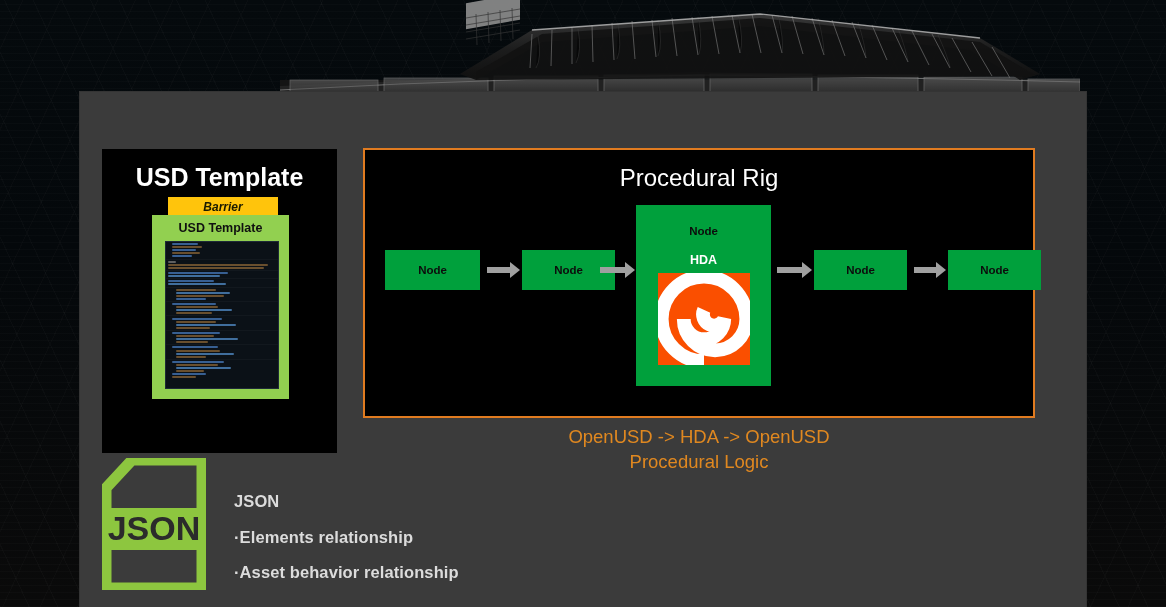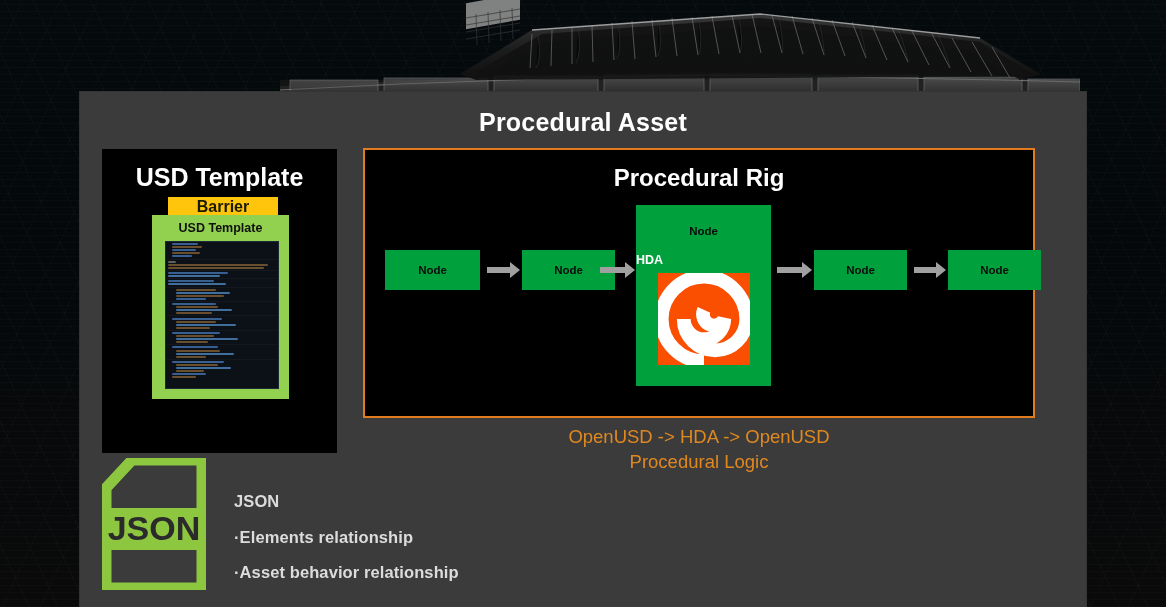--- a/index.html
+++ b/index.html
@@ -89,22 +89,23 @@
     top: 48px;
     width: 110px;
     height: 19px;
     background: #FFC40C;
     display: flex;
     align-items: center;
     justify-content: center;
   }
   #barrier-label {
     color: #1a1a00;
-    font-size: 16px;
-    font-weight: 700;
+    font-size: 12px;
+    font-weight: 700;
+    font-style: italic;
   }
   #usd-green-box {
     position: absolute;
     left: 50px;
     top: 66px;
     width: 137px;
     height: 184px;
     background: #92D050;
   }
   #usd-green-label {
@@ -141,21 +142,21 @@
     background: #000000;
     border: 2px solid #E07B20;
     box-sizing: border-box;
   }
   #rig-title {
     position: absolute;
     left: 0; right: 0; top: 14px;
     text-align: center;
     color: #ffffff;
     font-size: 24px;
-    font-weight: 700;
+    font-weight: 400;
   }
 
   
   #node-graph {
     position: absolute;
     left: 0; right: 0;
     top: 58px;
     height: 190px;
   }
   .node-box {
@@ -198,20 +199,21 @@
     position: absolute;
     left: 0; right: 0; top: 20px;
     text-align: center;
     color: #0c0c0c;
     font-size: 11.5px;
     font-weight: 700;
   }
   #hda-label {
     position: absolute;
     left: 0; right: 0; top: 48px;
+    text-align: center;
     color: #ffffff;
     font-size: 12.5px;
     font-weight: 700;
   }
   #houdini-logo {
     position: absolute;
     left: 22px;
     top: 68px;
     width: 92px;
     height: 92px;
@@ -356,21 +358,20 @@
           <line x1="208" y1="12" x2="209" y2="43"></line>
           <line x1="220" y1="10" x2="221" y2="41"></line>
           <line x1="232" y1="8" x2="233" y2="39"></line>
         </g>
       </g>
     </g>
   </svg>
 
   <div id="panel">
 
-    <div id="page-title">Procedural Asset</div>
 
     <div id="usd-card">
       <div id="usd-card-title">USD Template</div>
 
       <div id="barrier-bar">
         <span id="barrier-label">Barrier</span>
       </div>
 
       <div id="usd-green-box">
         <div id="usd-green-label">USD Template</div>

